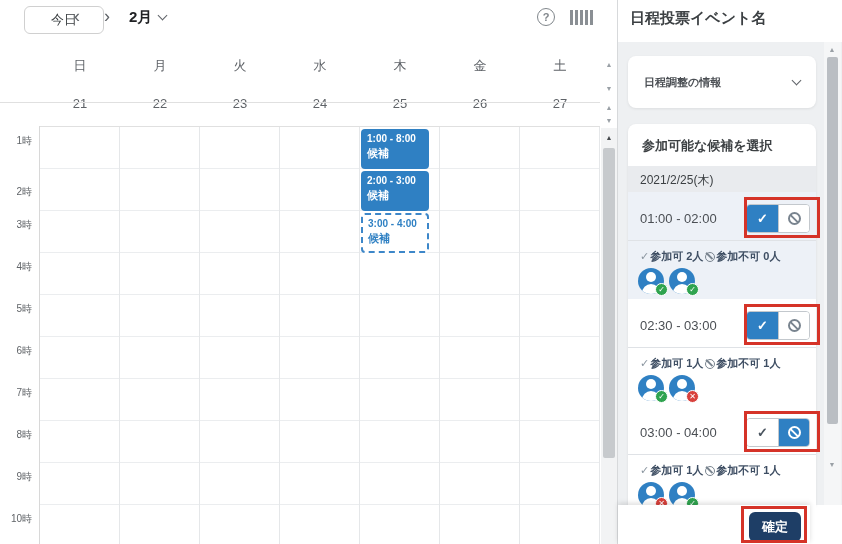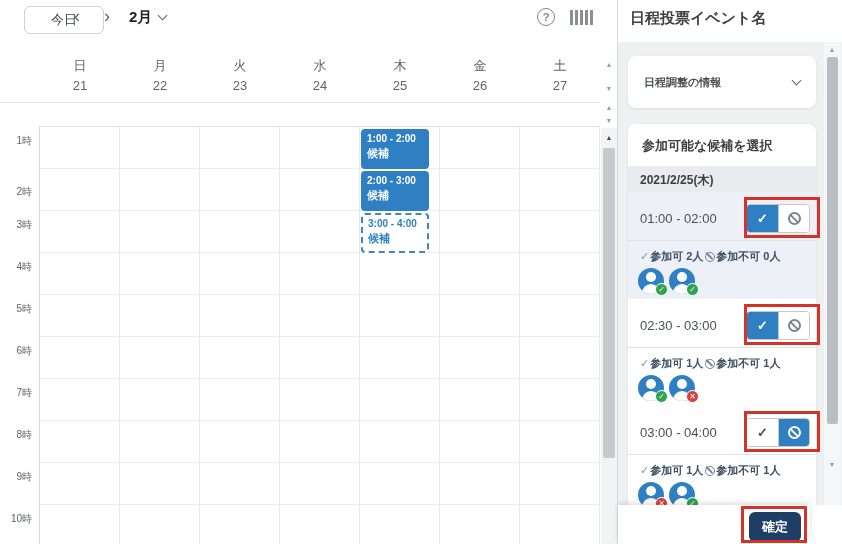--- a/index.html
+++ b/index.html
@@ -10,21 +10,21 @@
   .btn-today{position:absolute;left:24px;top:6px;padding:4px 26px;border:1px solid #d0d0d0;border-radius:6px;font-size:13px;color:#3c4043;background:#fff;cursor:pointer}
   .nav-chev{position:absolute;top:4px;font-size:18px;color:#5f6368;cursor:pointer;line-height:24px}
   .nav-prev{left:74px}.nav-next{left:104px}
   .month{position:absolute;left:129px;top:8px;font-size:15px;font-weight:bold;color:#202124;display:flex;align-items:center;gap:7px;cursor:pointer}
   .chev-down{width:7px;height:7px;border-right:1.6px solid #5f6368;border-bottom:1.6px solid #5f6368;transform:rotate(45deg);margin-top:-4px}
   .help{position:absolute;left:537px;top:8px;width:18px;height:18px;border:1.5px solid #80868b;border-radius:50%;color:#80868b;font-size:11px;font-weight:bold;display:flex;align-items:center;justify-content:center;cursor:pointer}
   .cols-icon{position:absolute;left:570px;top:10px;width:23px;height:15px;background:repeating-linear-gradient(90deg,#8a8f94 0 3px,transparent 3px 5px);cursor:pointer}
 
   
   .day-col{position:absolute;top:57px;width:80px;text-align:center;font-size:13px;color:#5f6368;cursor:pointer}
-  .day-num{margin-top:3px}
+  .day-num{margin-top:21px}
   .allday{position:absolute;left:0;top:102px;width:600px;height:24px;border-top:1px solid #e0e0e0}
 
   
   .gutter{position:absolute;left:0;top:126px;width:40px;height:418px;border-right:1px solid #d8d8d8}
   .hour{position:absolute;right:7px;font-size:10px;color:#606468}
   .grid{position:absolute;left:40px;top:126px;width:560px;height:418px;border-top:1px solid #e0e0e0;
     background-image:
       repeating-linear-gradient(to right,transparent 0,transparent 79px,#e5e7e9 79px,#e5e7e9 80px),
       repeating-linear-gradient(to bottom,transparent 0,transparent 41px,#ebedef 41px,#ebedef 42px)}
   .event{position:absolute;left:361px;width:68px;height:40px;border-radius:4px;padding:4px 6px;cursor:pointer}
@@ -42,21 +42,21 @@
 
   
   .panel{position:absolute;left:618px;top:0;width:224px;height:544px;background:#fff}
   .panel-title{position:absolute;left:12px;top:9px;font-size:15px;font-weight:bold;color:#3c4043}
   .panel-body{position:absolute;left:0;top:42px;width:224px;height:463px;background:#eef0f2}
   .card{background:#fff;border-radius:8px;box-shadow:0 1px 3px rgba(0,0,0,.08)}
   .info-card{position:absolute;left:10px;top:14px;width:188px;height:52px;display:flex;align-items:center;justify-content:space-between;padding:0 16px;cursor:pointer}
   .info-label{font-size:11px;font-weight:bold;color:#4b4f54}
   .select-card{position:absolute;left:10px;top:82px;width:188px;height:381px;border-radius:8px 8px 0 0;overflow:visible}
   .sec-title{padding:13px 14px 11px;font-size:13px;font-weight:bold;color:#3c4043}
-  .date-row{height:26px;background:#e9ebee;font-size:12px;font-weight:bold;color:#3c4043;padding:6px 12px}
+  .date-row{height:26px;background:#e9ebee;font-size:12px;font-weight:normal;color:#3c4043;padding:6px 12px}
 
   .slot{position:relative;height:107px;background:#fff}
   .slot.hl{background:#edf1f7}
   .slot-time{position:absolute;left:12px;top:19px;font-size:13px;color:#4b4f54}
   .seg{position:absolute;right:6px;top:12px;display:flex;border:1px solid #c3c8cd;border-radius:4px;overflow:hidden;background:#fff}
   .seg-btn{width:31px;height:27px;display:flex;align-items:center;justify-content:center;background:#fff;border:none;cursor:pointer;color:#4b5560;font-size:13px;font-weight:bold}
   .seg-btn + .seg-btn{border-left:1px solid #c3c8cd}
   .seg-btn.on{background:#2f80c3;color:#fff}
   .no-ico{display:inline-block;width:13px;height:13px;border:2px solid #79848f;border-radius:50%;position:relative}
   .no-ico::after{content:"";position:absolute;left:-1px;top:3.5px;width:11px;height:2px;background:#79848f;transform:rotate(45deg)}
@@ -120,21 +120,21 @@
     <span class="hour" style="top:218px">6時</span>
     <span class="hour" style="top:260px">7時</span>
     <span class="hour" style="top:302px">8時</span>
     <span class="hour" style="top:344px">9時</span>
     <span class="hour" style="top:386px">10時</span>
   </div>
 
   <div class="grid"></div>
 
   <div class="event solid" style="top:129px">
-    <div class="ev-time">1:00 - 2:00</div>
+    <div class="ev-time">1:00 - 8:00</div>
     <div class="ev-label">候補</div>
   </div>
   <div class="event solid" style="top:171px">
     <div class="ev-time">2:00 - 3:00</div>
     <div class="ev-label">候補</div>
   </div>
   <div class="event dashed" style="top:213px">
     <div class="ev-time">3:00 - 4:00</div>
     <div class="ev-label">候補</div>
   </div>

